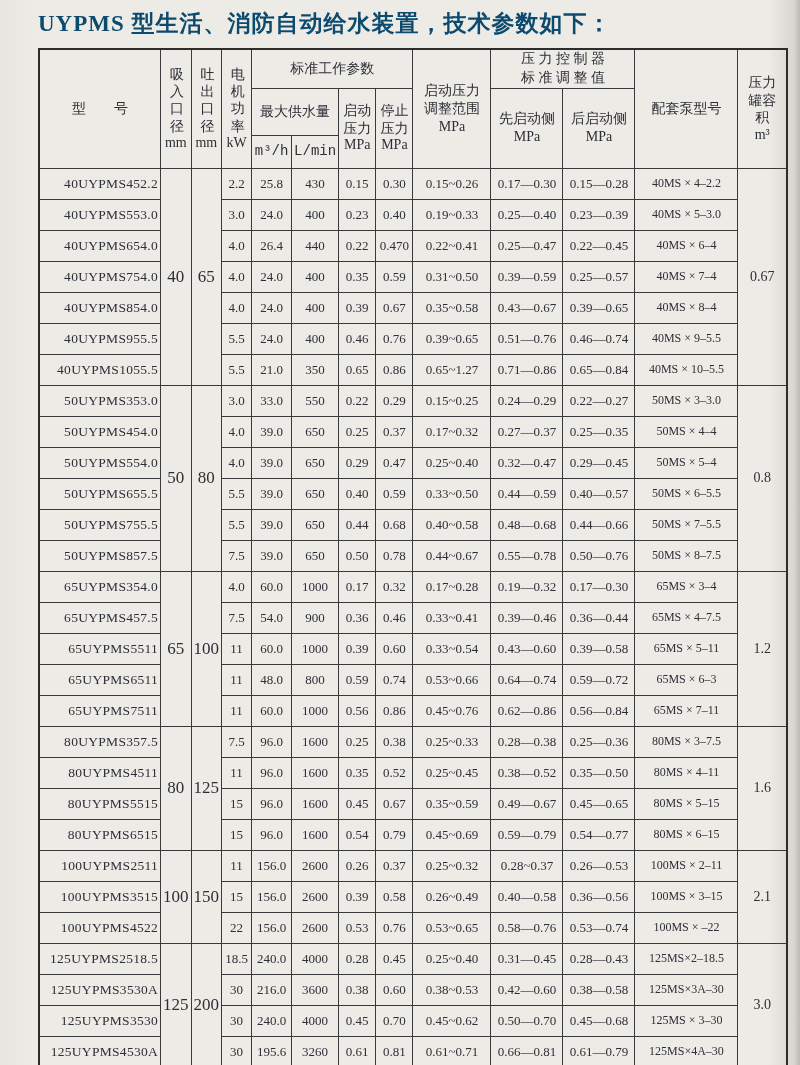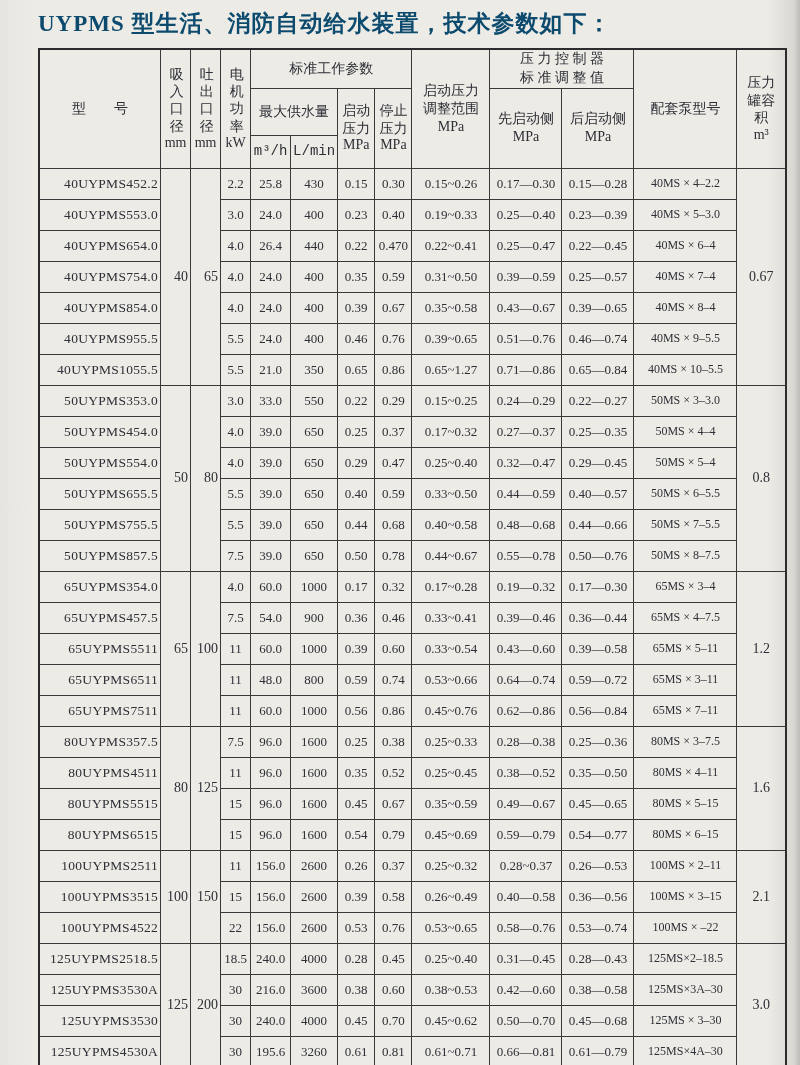--- a/index.html
+++ b/index.html
@@ -24,21 +24,21 @@
     padding:0 2px;text-align:center;vertical-align:middle;
     font-weight:normal;color:#2e2e36;
     overflow:hidden;
   }
   table.spec{border:2px solid #2c2c2e;}
   thead td{font-size:14px;line-height:1.25;}
   tbody td{font-size:13px;height:30px;}
   tbody td.model{text-align:right;padding-left:10px;font-size:13.5px;letter-spacing:.3px;}
   tbody td.pump{font-size:12px;white-space:nowrap;}
   tbody td.tank{font-size:14px;}
-  tbody td.dia{font-size:14px;text-align:right;}
+  tbody td.dia{font-size:17px;}
   .vstack{display:inline-block;width:1.15em;word-break:break-all;line-height:1.22;vertical-align:middle;text-align:right;}
   .vstack2{display:inline-block;width:2.3em;word-break:break-all;line-height:1.25;vertical-align:middle;}
   .vstack4{display:inline-block;width:4.5em;word-break:break-all;line-height:1.3;vertical-align:middle;}
   .unit{display:block;line-height:1.2;}
   .hline{display:block;line-height:1.35;text-align:center;}
   
   col.c-model{width:118px;}
   col.c-suction{width:30px;}
   col.c-discharge{width:30px;}
   col.c-motor{width:30px;}
@@ -337,21 +337,21 @@
         <tr>
           <td class="model">65UYPMS6511</td>
           <td>11</td>
           <td>48.0</td>
           <td>800</td>
           <td>0.59</td>
           <td>0.74</td>
           <td>0.53~0.66</td>
           <td>0.64—0.74</td>
           <td>0.59—0.72</td>
-          <td class="pump">65MS × 3–11</td>
+          <td class="pump">65MS × 6–3</td>
         </tr>
         <tr>
           <td class="model">65UYPMS7511</td>
           <td>11</td>
           <td>60.0</td>
           <td>1000</td>
           <td>0.56</td>
           <td>0.86</td>
           <td>0.45~0.76</td>
           <td>0.62—0.86</td>

